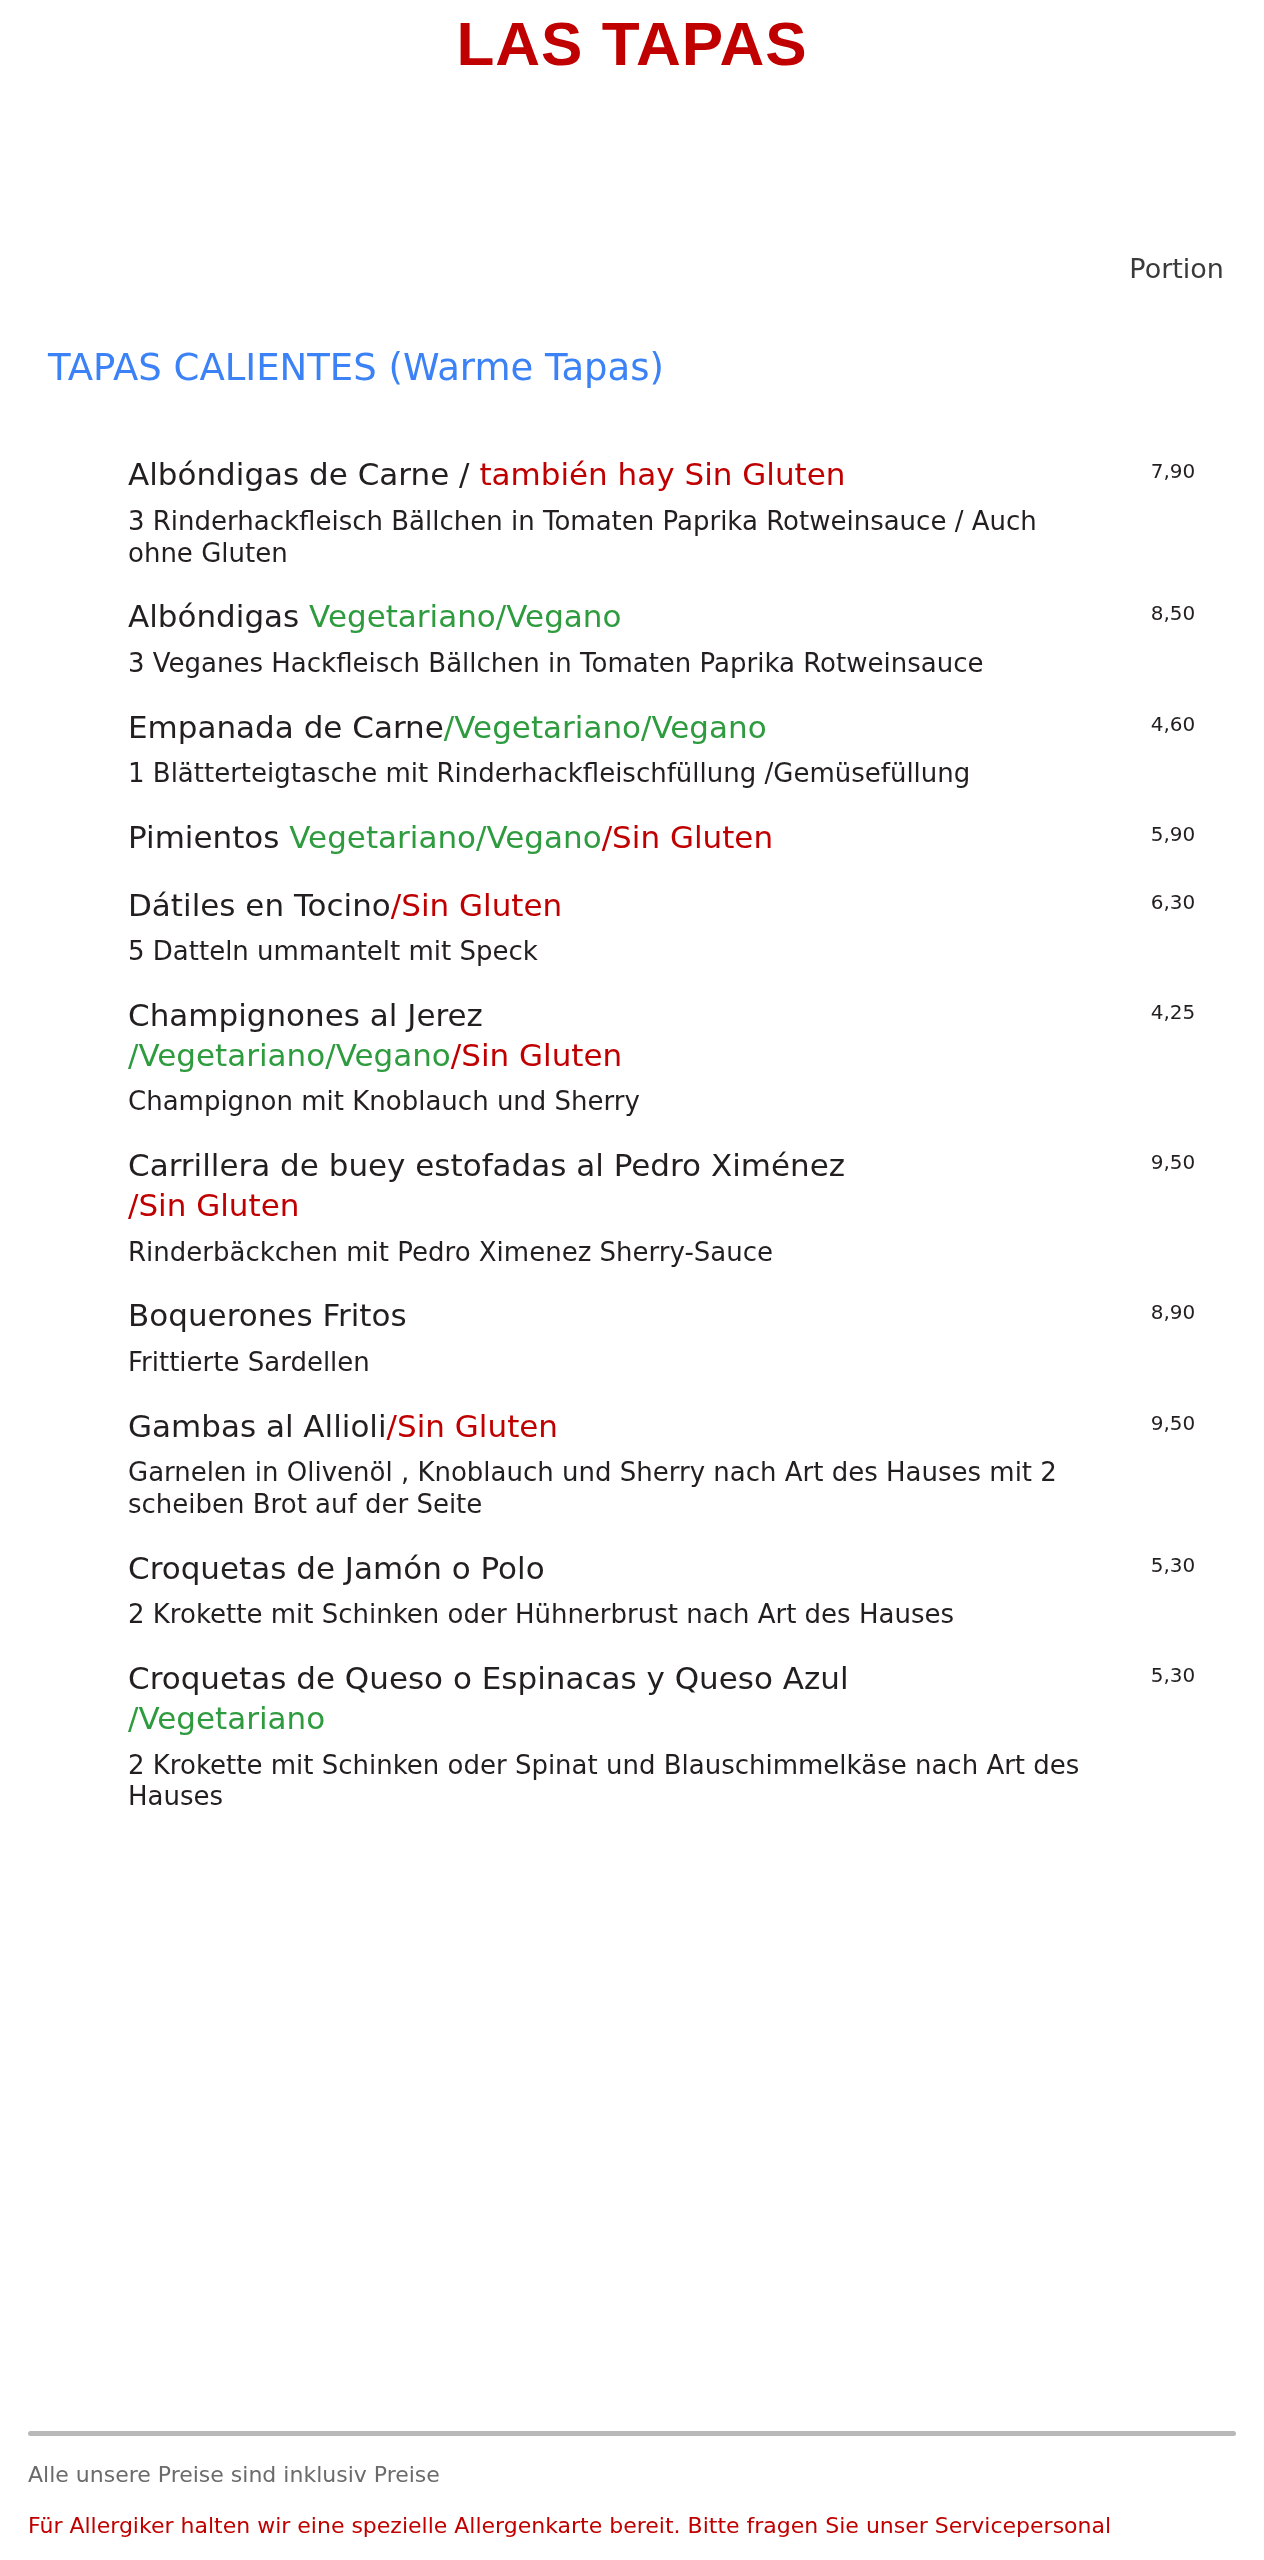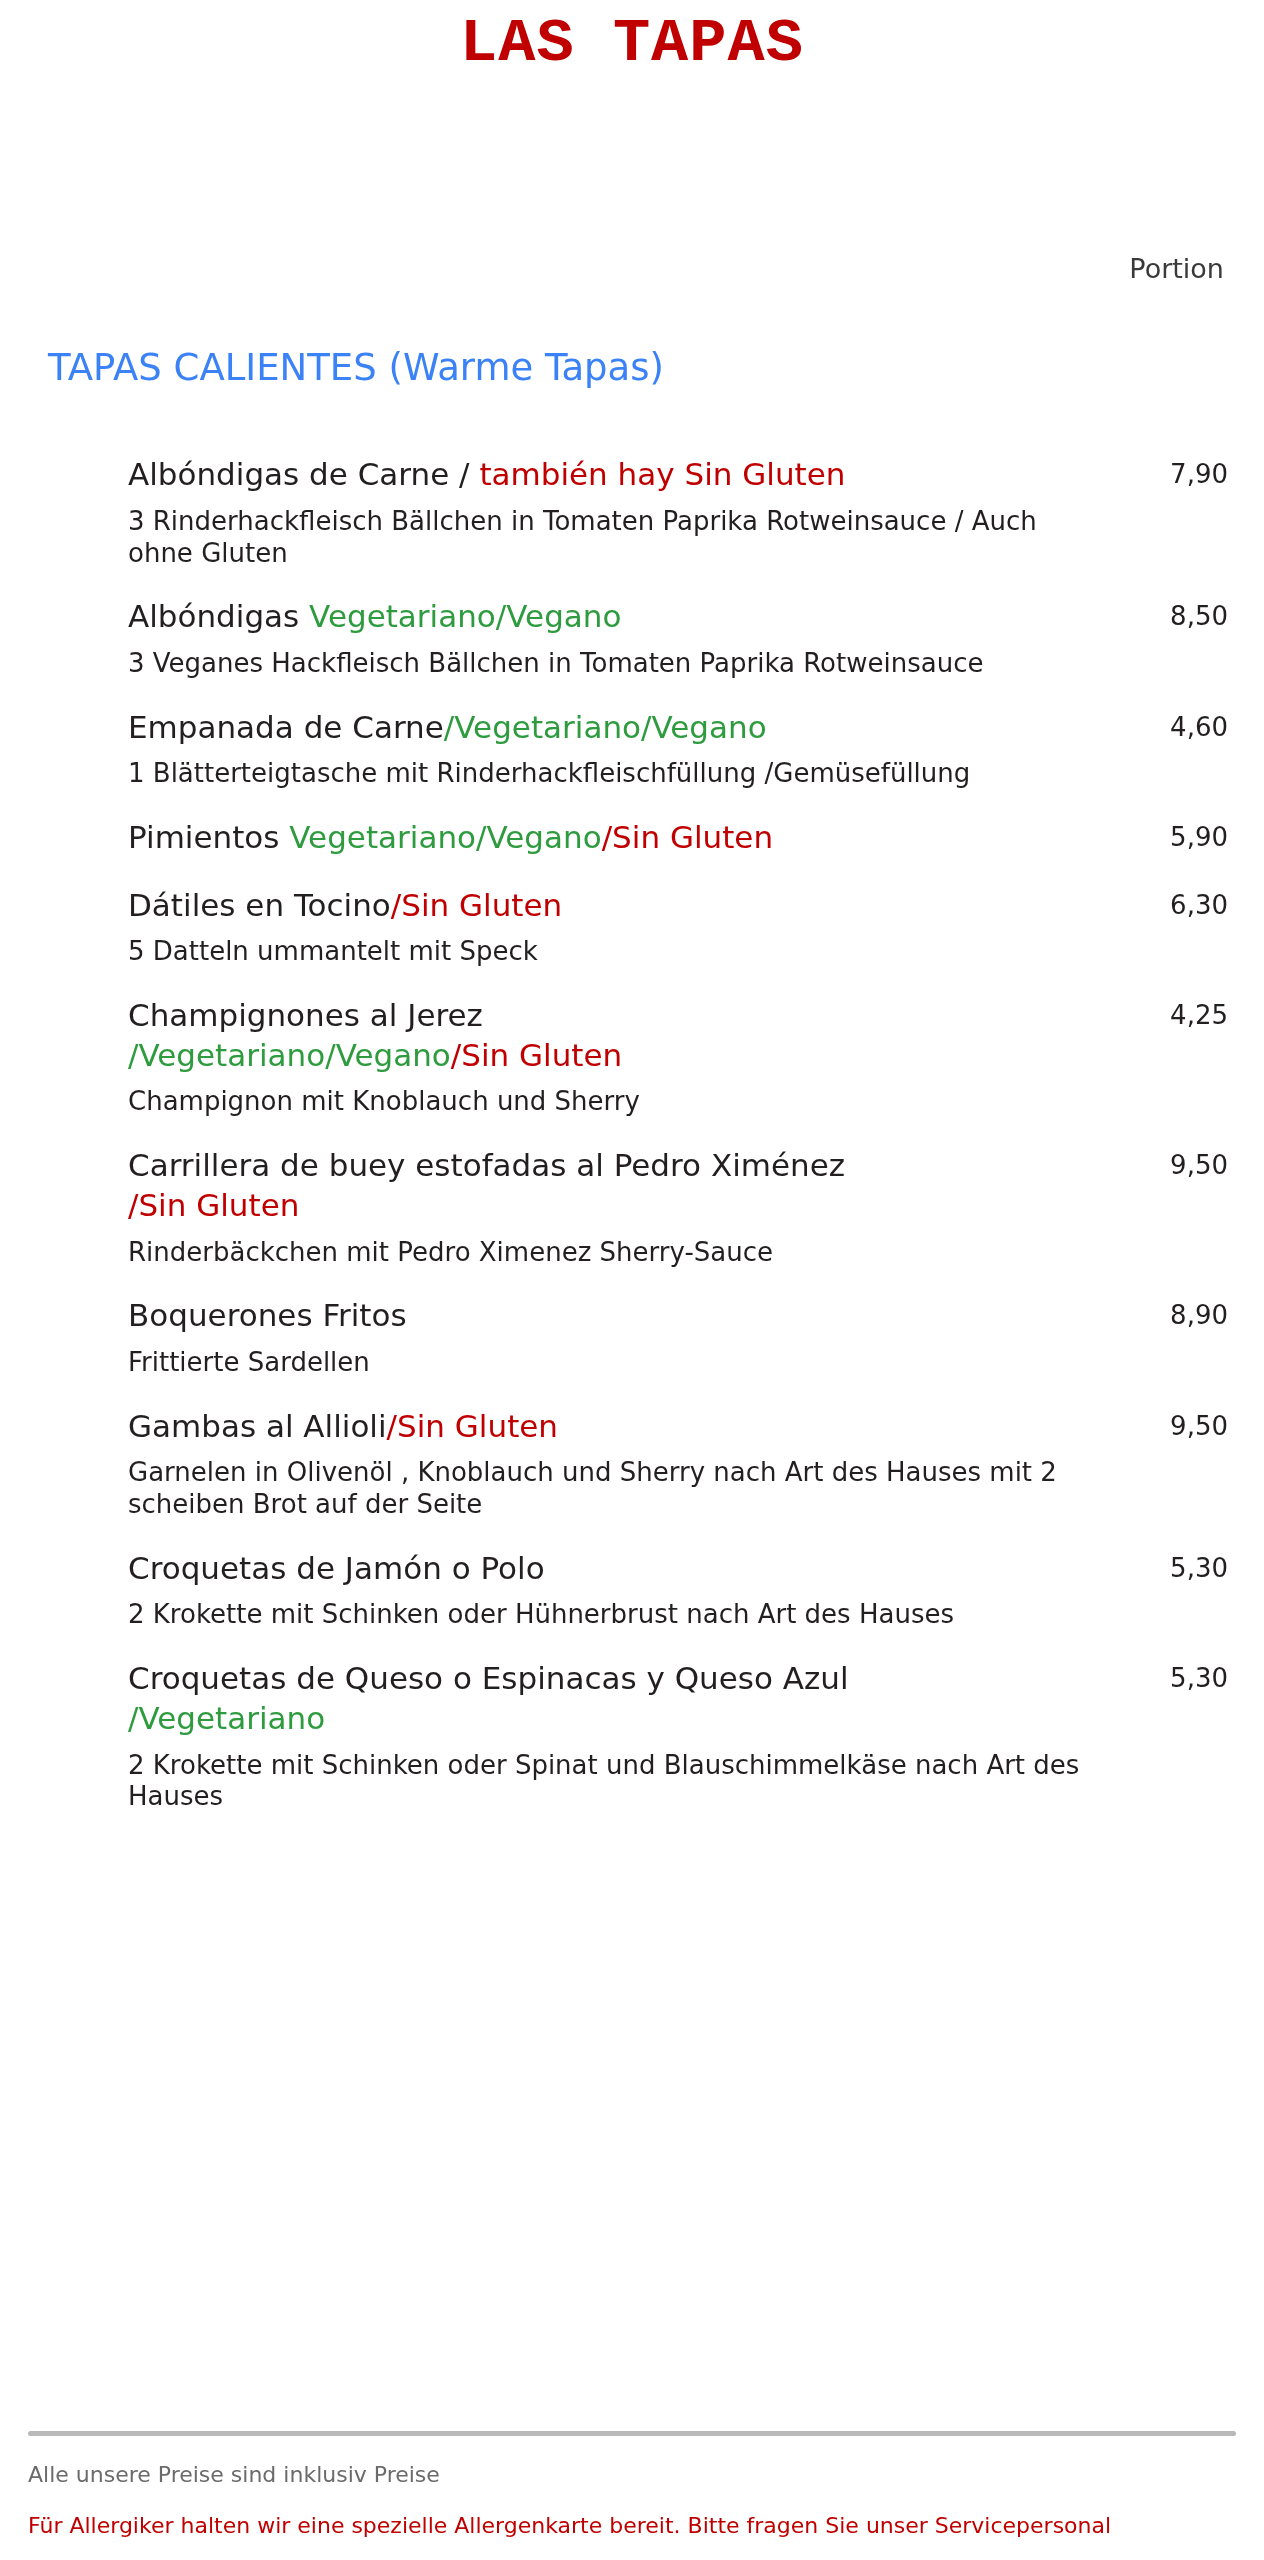--- a/index.html
+++ b/index.html
@@ -17,21 +17,21 @@
   .page {
     width: 1264px;
     min-height: 2560px;
     position: relative;
     box-sizing: border-box;
   }
 
   
   .title {
     text-align: center;
-    font-family: Liberation Mono, monospace;
+    font-family: Liberation Sans, sans-serif;
     font-weight: bold;
     font-size: 62px;
     color: #c00000;
     letter-spacing: 1px;
     padding-top: 10px;
     line-height: 1.1;
   }
 
   
   .portion-row {
@@ -75,22 +75,22 @@
   }
   .item-desc {
     font-size: 26px;
     line-height: 1.22;
     color: #231f20;
     margin-top: 11px;
   }
   .item-price {
     flex: 0 0 auto;
     width: 110px;
-    text-align: right;
-    font-size: 26px;
+    text-align: center;
+    font-size: 20px;
     color: #231f20;
     padding-top: 4px;
     white-space: nowrap;
   }
   .g  { color: #2e9b3f; }   
   .r  { color: #c00000; }
 
   
   .footer-wrap {
     position: absolute;

